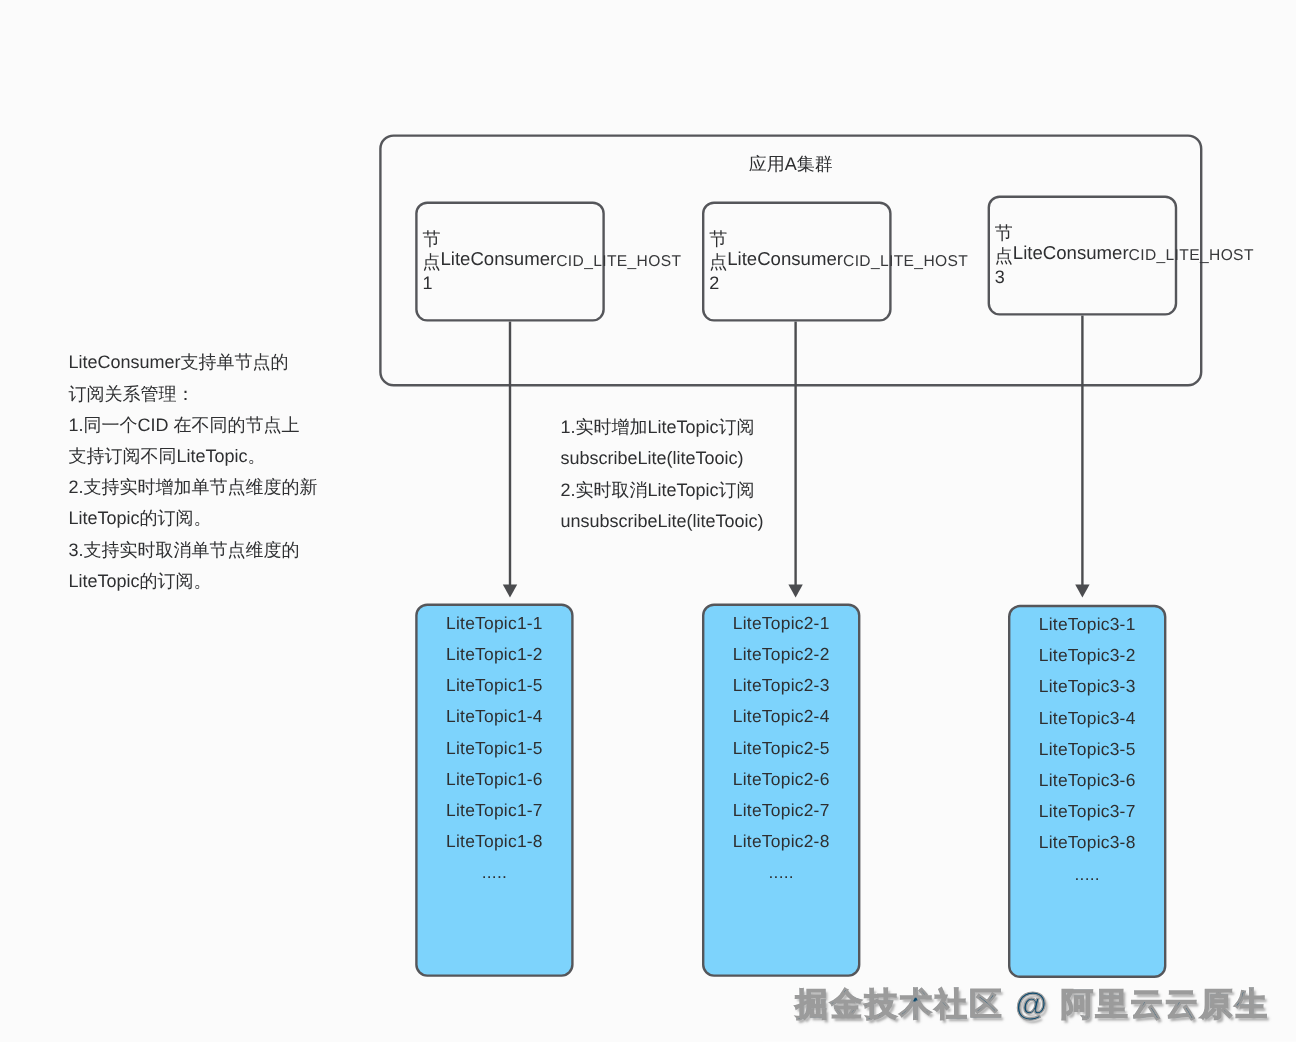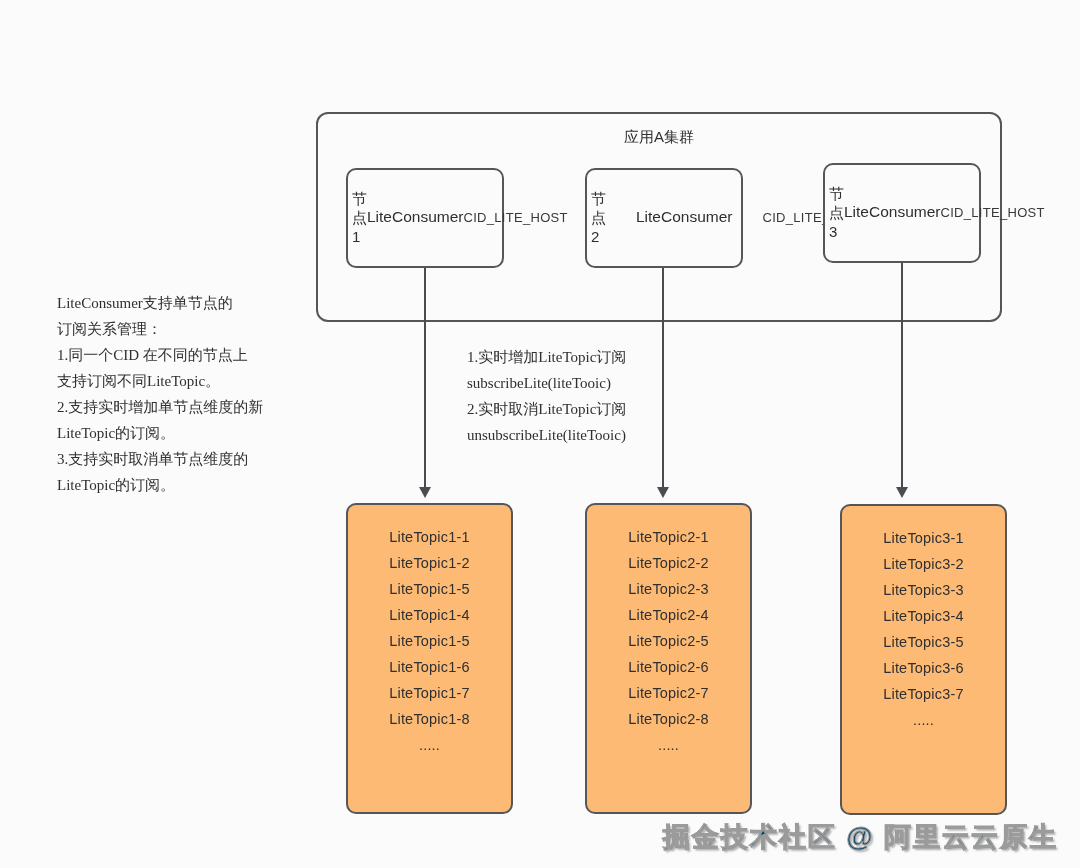--- a/index.html
+++ b/index.html
@@ -41,21 +41,21 @@
     border-radius: 10px;
     box-sizing: border-box;
     background: #fbfbfb;
     display: flex;
     flex-direction: row;
     align-items: center;
     justify-content: space-between;
     padding: 11px 4px 13px 4px;
   }
   .node-box.n1 { left: 346px; top: 168px; }
-  .node-box.n2 { left: 585px; top: 168px; gap: 30px; }
+  .node-box.n2 { left: 585px; top: 168px; }
   .node-box.n3 { left: 823px; top: 163px; }
   .node-title    { font-size: 15px; color: #2e2f31; }
   .node-consumer { font-size: 15.5px; color: #2e2f31; }
   .node-cid      { font-size: 13px; color: #38393b; letter-spacing: 0.3px; }
 
   
   .arrow-line {
     position: absolute;
     width: 2px;
     background: #4b4c4f;
@@ -70,26 +70,26 @@
   .a1 .arrow-line { left: 424px; top: 268px; height: 220px; }
   .a1 .arrow-head { left: 419px; top: 487px; }
   .a2 .arrow-line { left: 662px; top: 268px; height: 220px; }
   .a2 .arrow-head { left: 657px; top: 487px; }
   .a3 .arrow-line { left: 901px; top: 263px; height: 225px; }
   .a3 .arrow-head { left: 896px; top: 487px; }
 
   
   .topic-box {
     position: absolute;
-    width: 167px; height: 311px;
+    width: 132px; height: 311px;
     border: 2px solid #55565a;
     border-radius: 10px;
     box-sizing: border-box;
-    background: #fdba74;
-    padding-top: 19px;
+    background: #7dd3fc;
+    padding-top: 2px;
     text-align: center;
   }
   .topic-box.t1 { left: 346px; top: 503px; }
   .topic-box.t2 { left: 585px; top: 503px; text-align: center; }
   .topic-box.t3 { left: 823px; top: 504px; margin-left: 17px; }
   .topic-item {
     font-size: 14.5px;
     line-height: 26px;
     color: #2e2f31;
     letter-spacing: 0.2px;
@@ -98,21 +98,20 @@
   
   .left-note {
     position: absolute;
     left: 57px; top: 290px;
     width: 270px;
   }
   .note-line {
     font-size: 15px;
     line-height: 26px;
     color: #2e2f31;
-    font-family: Liberation Serif, serif;
   }
 
   
   .sub-note {
     position: absolute;
     left: 467px; top: 344px;
     width: 270px;
   }
 
   
@@ -207,18 +206,19 @@
       <div class="topic-item">.....</div>
     </div>
   <div class="topic-box t3">
       <div class="topic-item">LiteTopic3-1</div>
       <div class="topic-item">LiteTopic3-2</div>
       <div class="topic-item">LiteTopic3-3</div>
       <div class="topic-item">LiteTopic3-4</div>
       <div class="topic-item">LiteTopic3-5</div>
       <div class="topic-item">LiteTopic3-6</div>
       <div class="topic-item">LiteTopic3-7</div>
+      <div class="topic-item">LiteTopic3-8</div>
       <div class="topic-item">.....</div>
     </div>
 
   <div class="watermark">掘金技术社区 @ 阿里云云原生</div>
 
 </div>
 
 </body></html>

